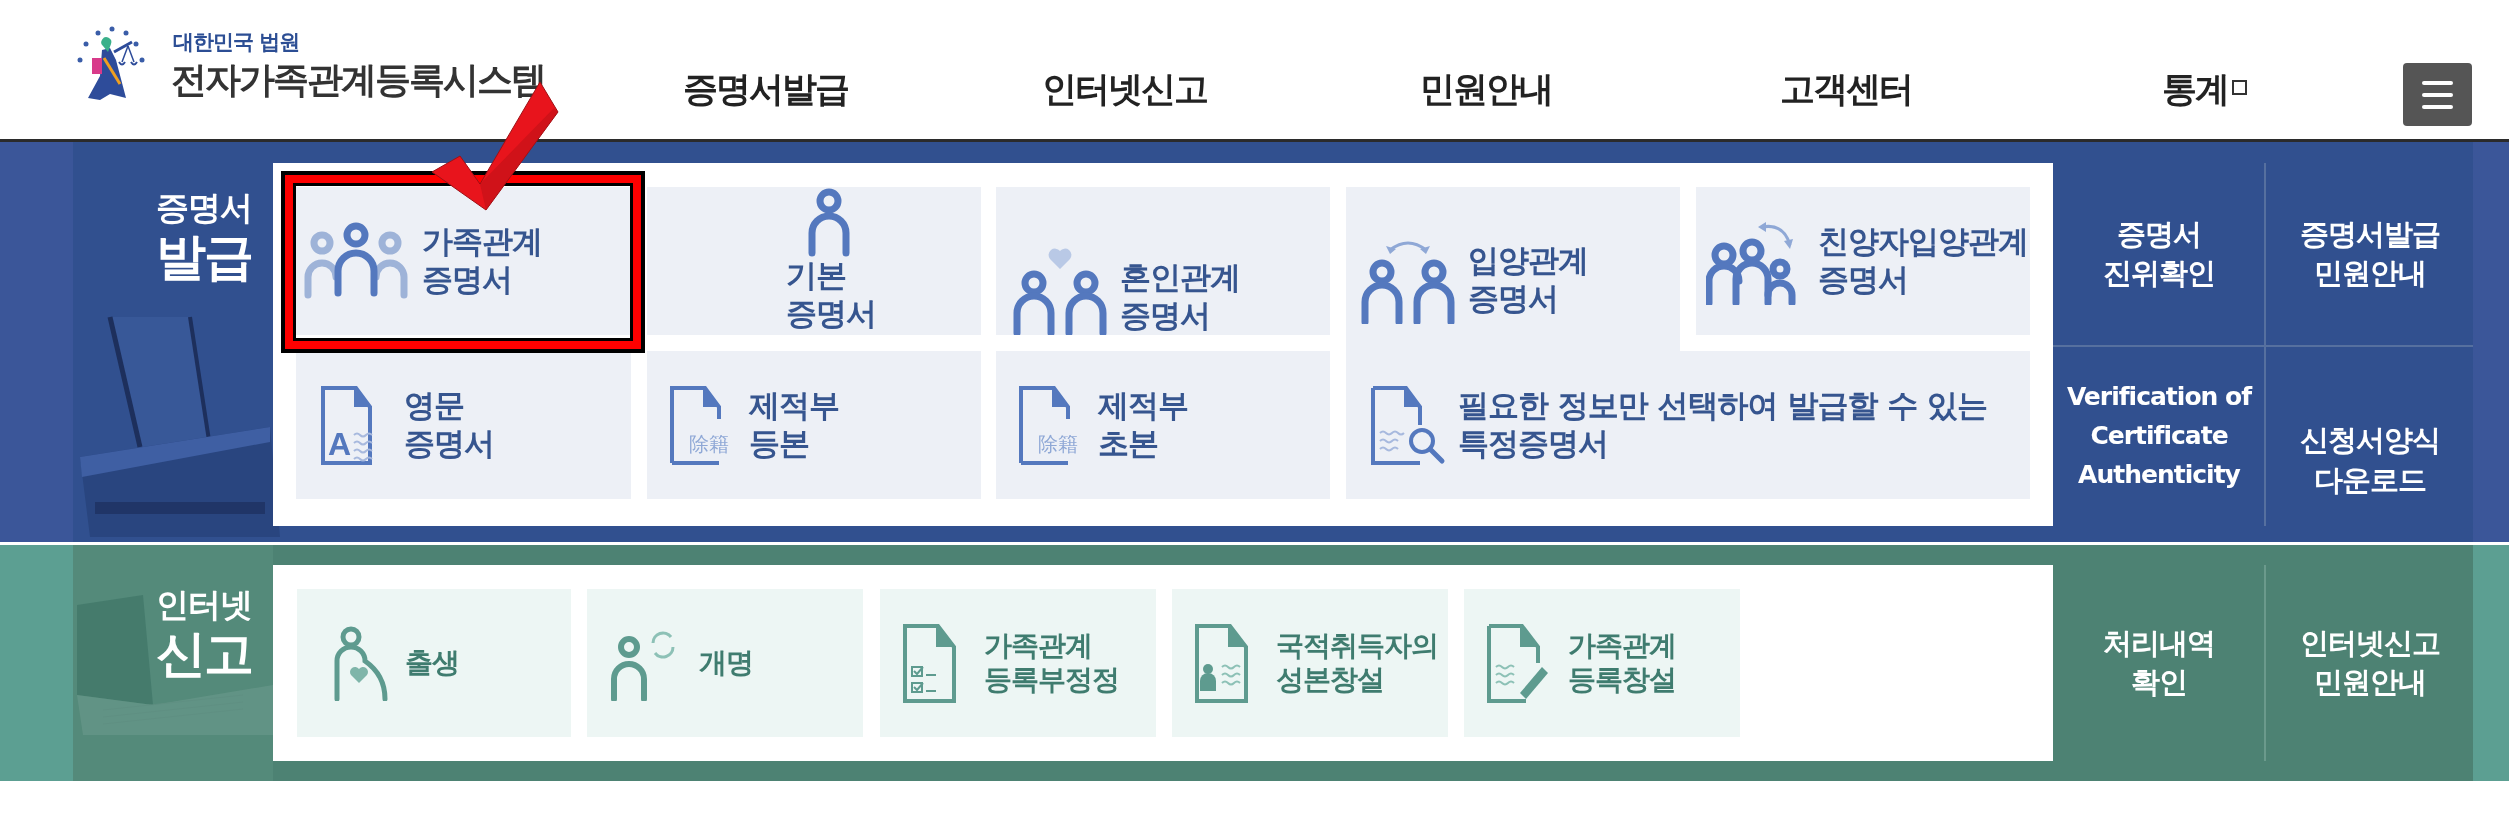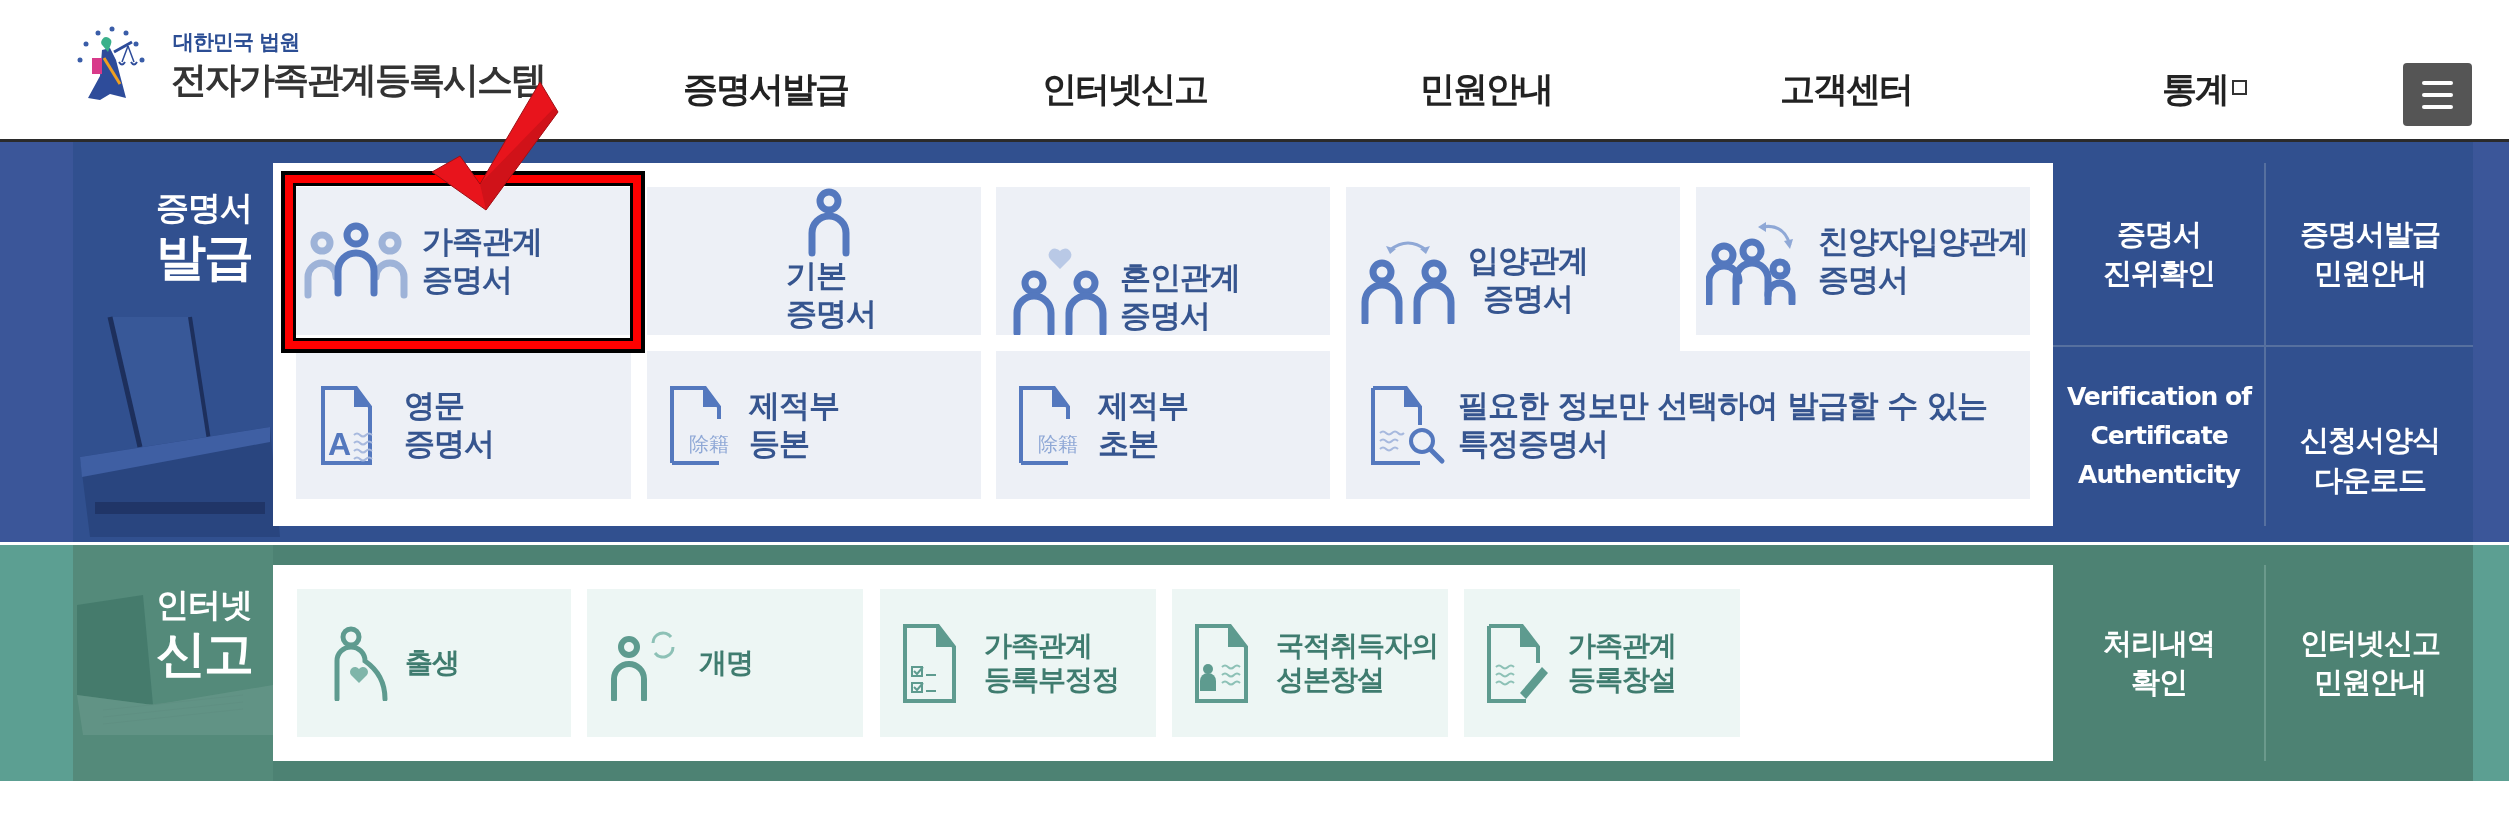--- a/index.html
+++ b/index.html
@@ -166,21 +166,21 @@
         <circle cx="74" cy="36" r="9"></circle>
           <path d="M57 86 V66 a17 17 0 0 1 34 0 V86"></path>
       </g>
     </svg>
     <div class="lbl" style="margin-left:12px">
       <span>혼인관계</span>
         <span>증명서</span>
     </div>
   </div>
 
-  <div class="tile blue" style="left:1346px; top:45px; width:334px; height:186px;text-align:center;">
+  <div class="tile blue" style="left:1346px; top:45px; width:334px; height:186px;">
     <svg class="ico" style="margin-left:14px; width:96px; height:88px;" viewBox="0 0 96 88">
       <path d="M30 14 q18 -14 36 0" fill="none" stroke="#8fa8d6" stroke-width="3"></path>
       <path d="M26 10 l4 8 l6 -5 z M70 10 l-4 8 l-6 -5 z" fill="#8fa8d6"></path>
       <g fill="none" stroke="#5478be" stroke-width="7" stroke-linecap="round">
         <circle cx="22" cy="36" r="9"></circle>
           <path d="M5 86 V66 a17 17 0 0 1 34 0 V86"></path>
         <circle cx="74" cy="36" r="9"></circle>
           <path d="M57 86 V66 a17 17 0 0 1 34 0 V86"></path>
       </g>
     </svg>

